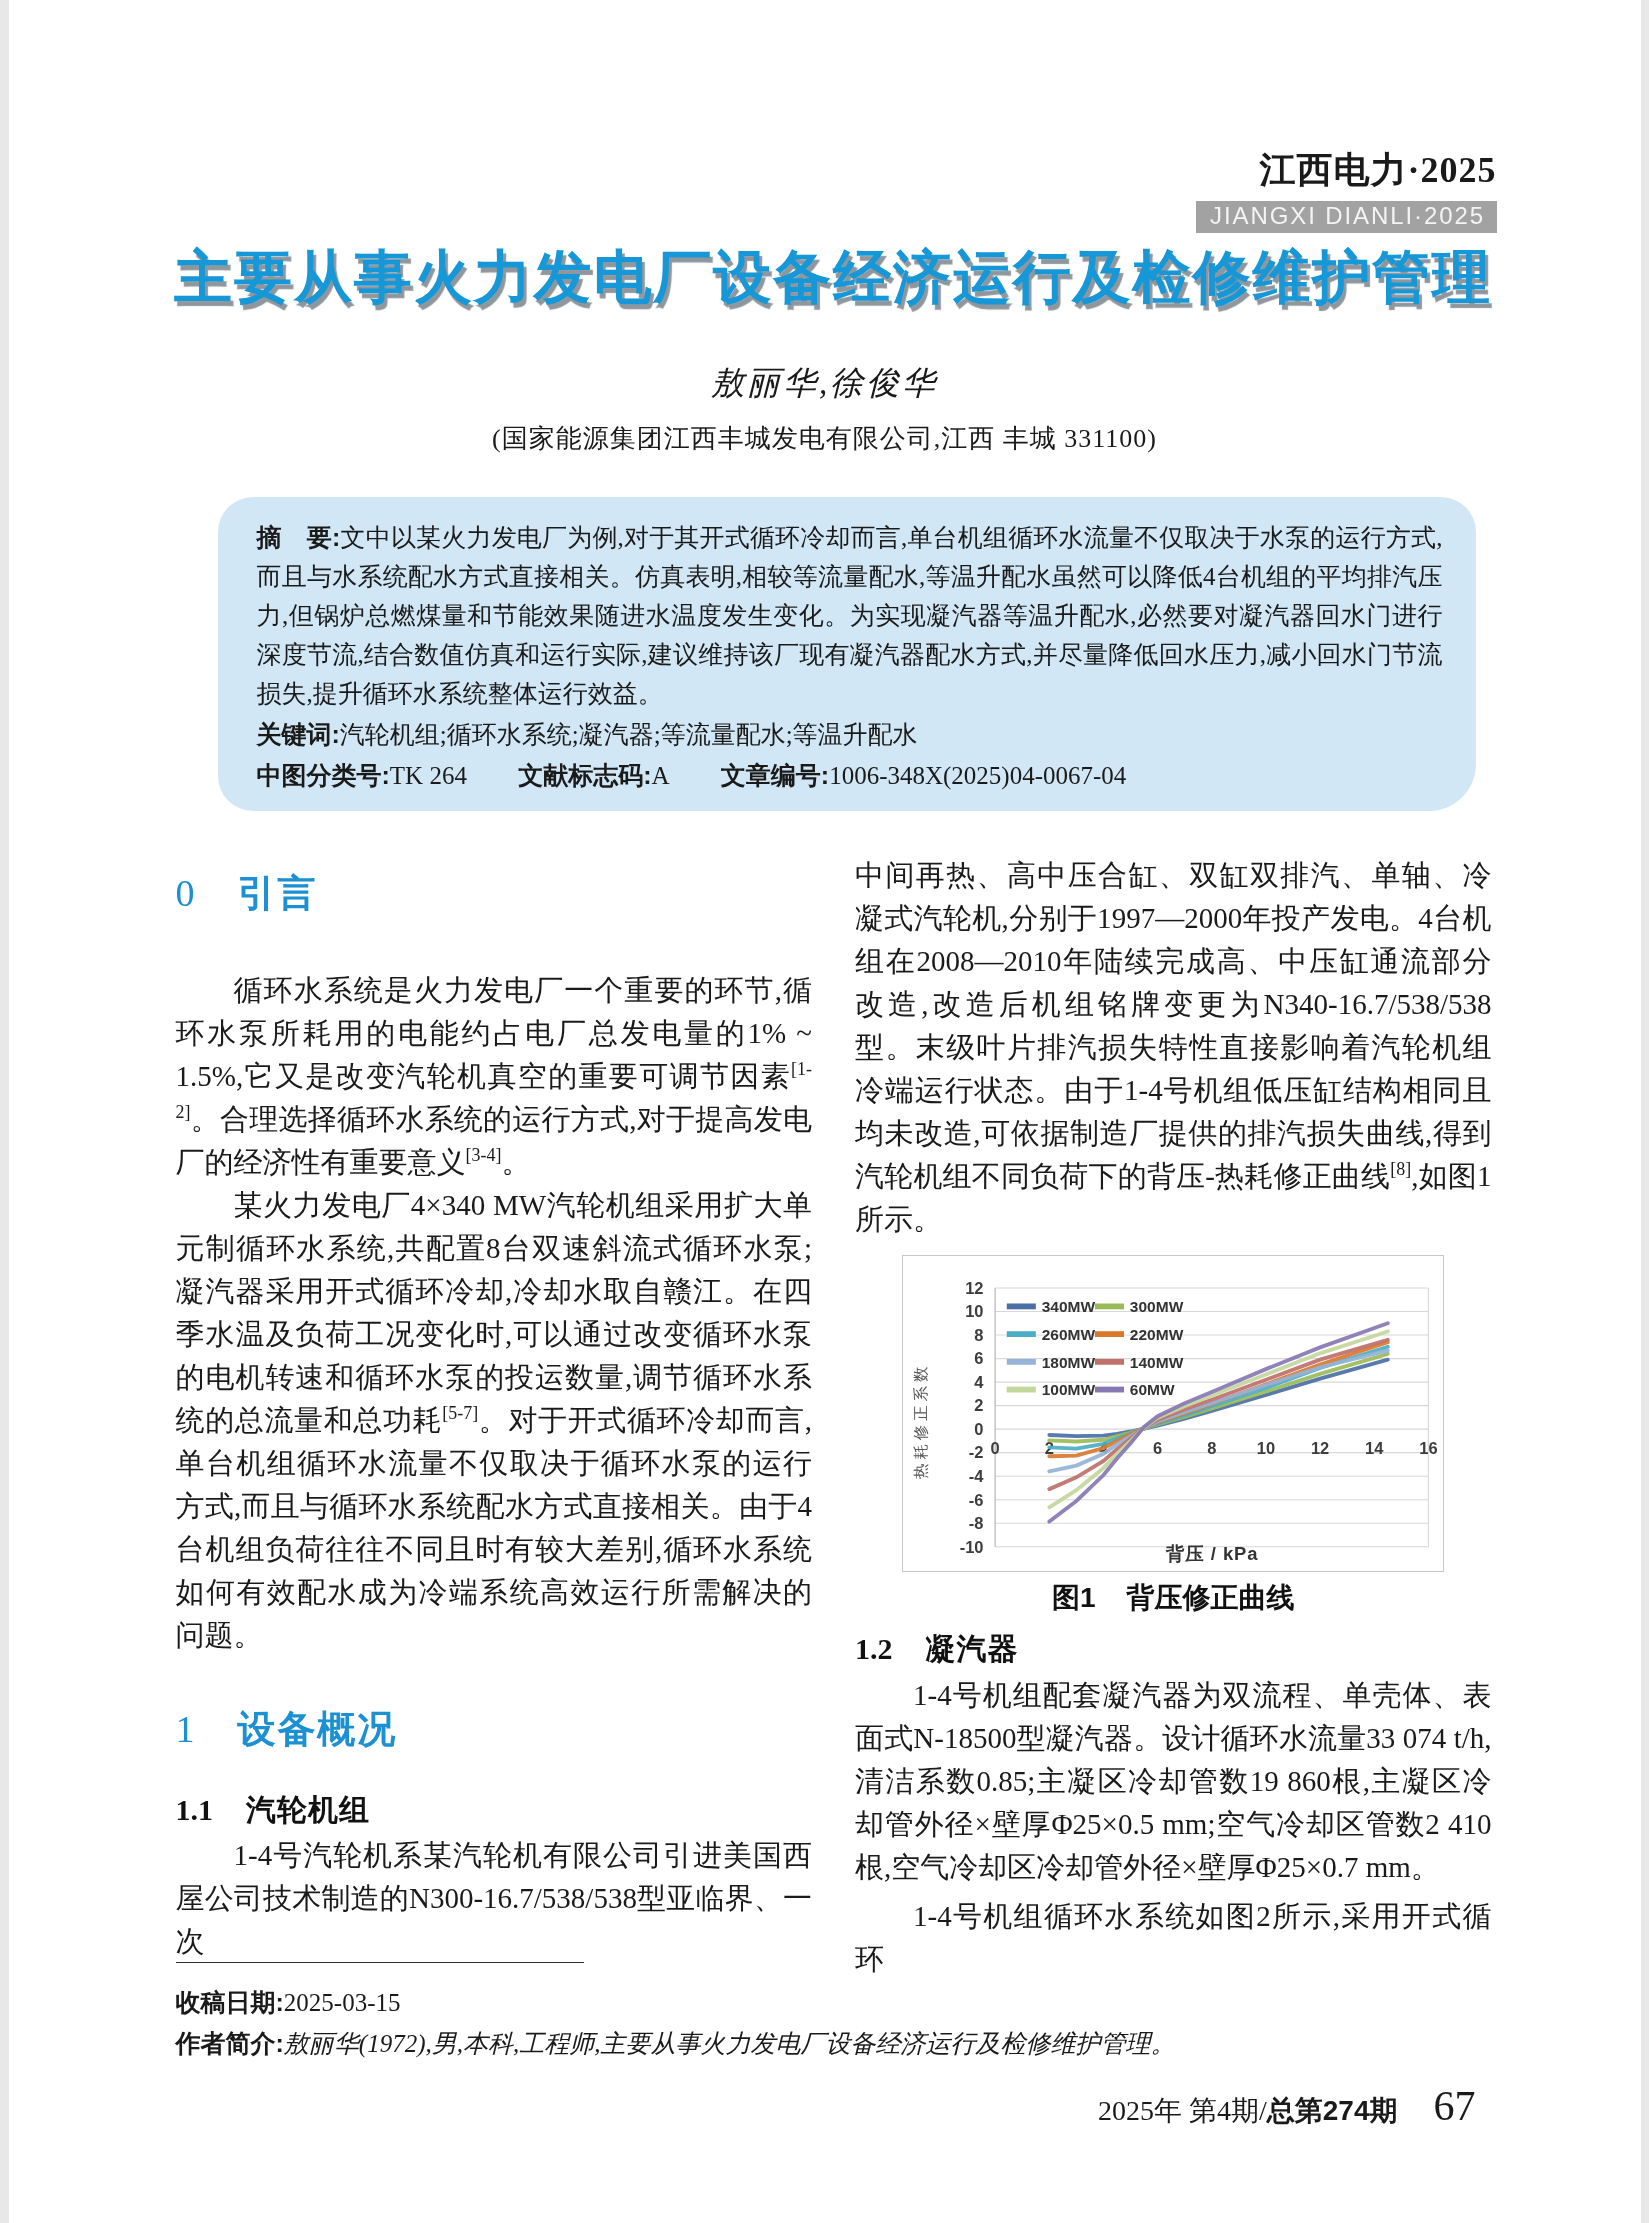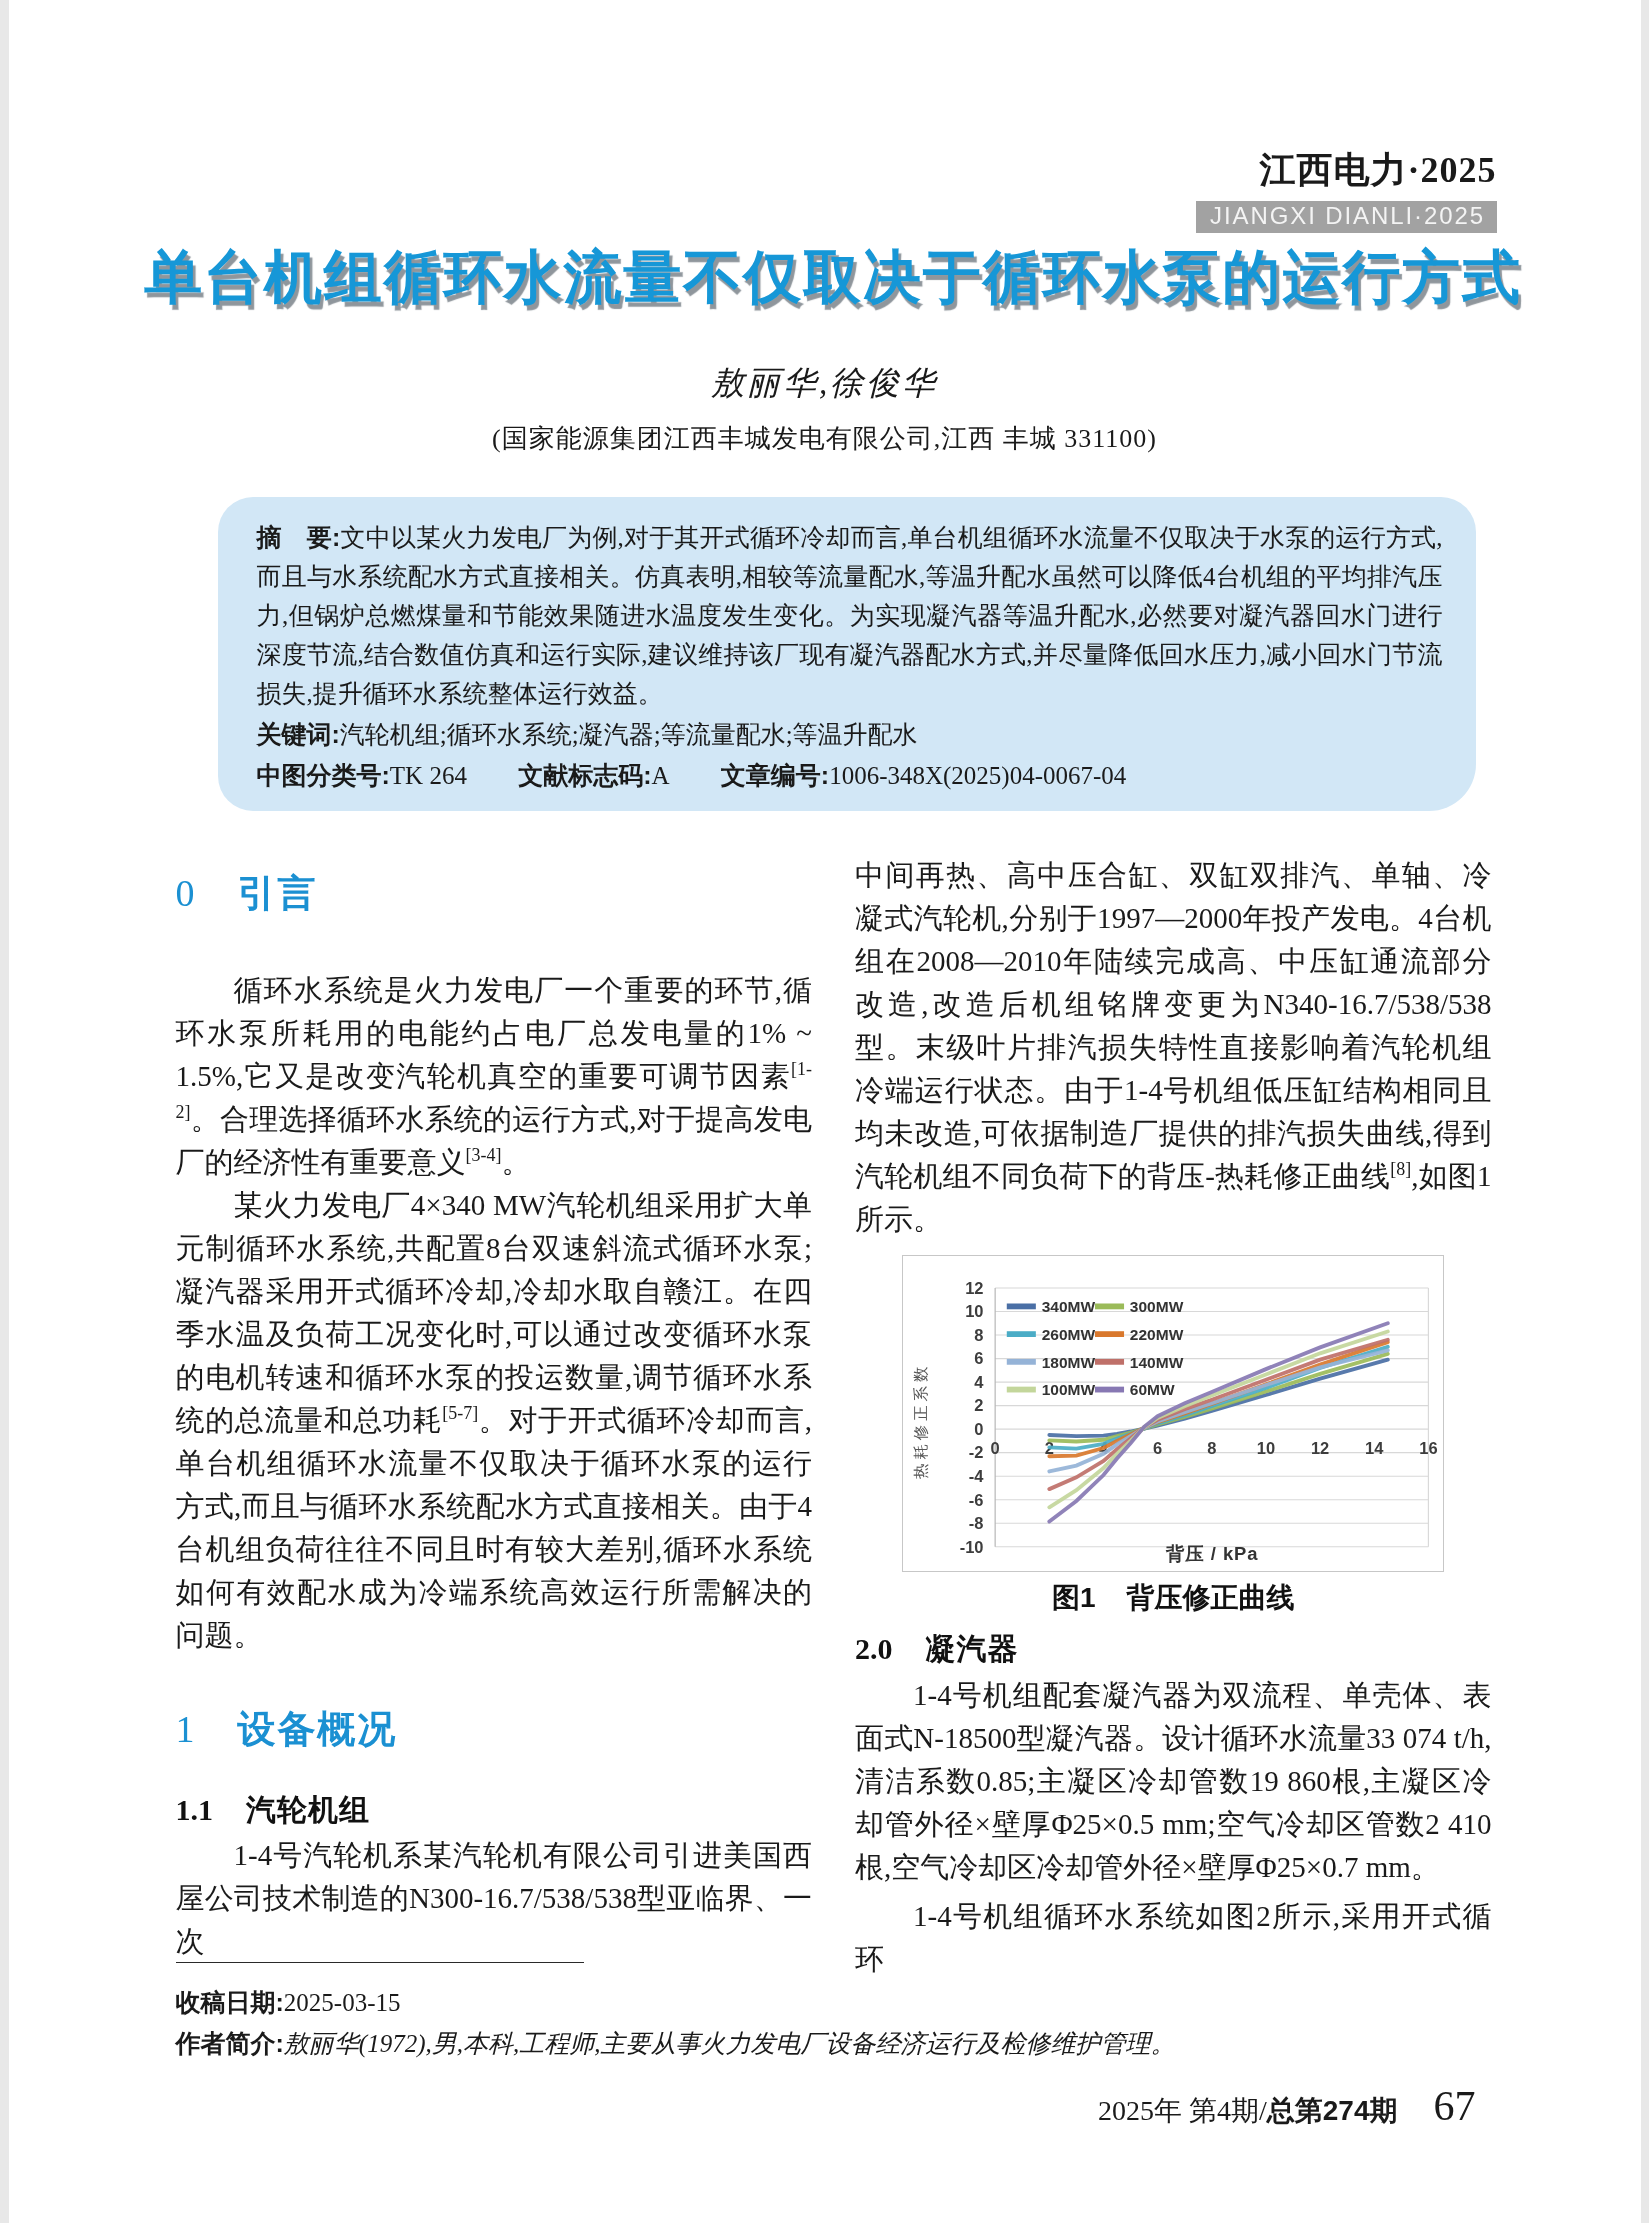--- a/index.html
+++ b/index.html
@@ -110,21 +110,21 @@
 
   <div class="journal-header">
     <div class="journal-cn">
       <span class="jc-main">江西电力</span><span class="jc-year">·2025</span>
     </div>
     <div>
       <span class="journal-en">JIANGXI DIANLI·2025</span>
     </div>
   </div>
 
-  <div class="art-title">单台机组循环水流量不仅取决于循环水泵的运行方式</div>
+  <div class="art-title">主要从事火力发电厂设备经济运行及检修维护管理</div>
   <div class="art-authors">敖丽华,徐俊华</div>
   <div class="art-affil">(国家能源集团江西丰城发电有限公司,江西 丰城 331100)</div>
 
   <div class="abstract">
     <p><span class="lbl">摘　要:</span><span>文中以某火力发电厂为例,对于其开式循环冷却而言,单台机组循环水流量不仅取决于水泵的运行方式,而且与水系统配水方式直接相关。仿真表明,相较等流量配水,等温升配水虽然可以降低4台机组的平均排汽压力,但锅炉总燃煤量和节能效果随进水温度发生变化。为实现凝汽器等温升配水,必然要对凝汽器回水门进行深度节流,结合数值仿真和运行实际,建议维持该厂现有凝汽器配水方式,并尽量降低回水压力,减小回水门节流损失,提升循环水系统整体运行效益。</span></p>
     <p class="meta-line"><span class="lbl">关键词:</span><span>汽轮机组;循环水系统;凝汽器;等流量配水;等温升配水</span></p>
     <p class="meta-line">
       <span class="meta-group"><span class="lbl">中图分类号:</span><span>TK 264</span></span>
       <span class="meta-group"><span class="lbl">文献标志码:</span><span>A</span></span>
       <span><span class="lbl">文章编号:</span><span>1006-348X(2025)04-0067-04</span></span>
@@ -218,21 +218,21 @@
             <path d="M150.9 273.9 L178.8 252.7 L206.8 226.0 L220.7 209.0 L234.7 193.2 L248.7 176.2 L262.6 165.3 L290.6 151.9 L318.5 140.4 L374.4 116.7 L430.3 94.3 L500.1 69.4" fill="none" stroke="#8778b3" stroke-width="4" stroke-linecap="round" opacity="0.92"></path>
             <line x1="198" y1="137.8" x2="228" y2="137.8" stroke="#8778b3" stroke-width="6"></line>
             <text x="234" y="143.8" class="legend-label">60MW</text>
           </svg>
       </div>
       <div class="fig-caption">
         <span class="cap-num">图1</span><span>背压修正曲线</span>
       </div>
 
       <div class="sub-h h-s12">
-        <span class="sub-num">2.0</span>
+        <span class="sub-num">1.2</span>
         <span class="sub-title">凝汽器</span>
       </div>
       <p class="p-after-sub">1-4号机组配套凝汽器为双流程、单壳体、表面式N-18500型凝汽器。设计循环水流量33 074 t/h,清洁系数0.85;主凝区冷却管数19 860根,主凝区冷却管外径×壁厚Φ25×0.5 mm;空气冷却区管数2 410根,空气冷却区冷却管外径×壁厚Φ25×0.7 mm。</p>
 
       <p class="p-after-sub">1-4号机组循环水系统如图2所示,采用开式循环</p>
     </div>
   </div>
 
   <div class="footnote-rule"></div>
   <div class="footnote">

